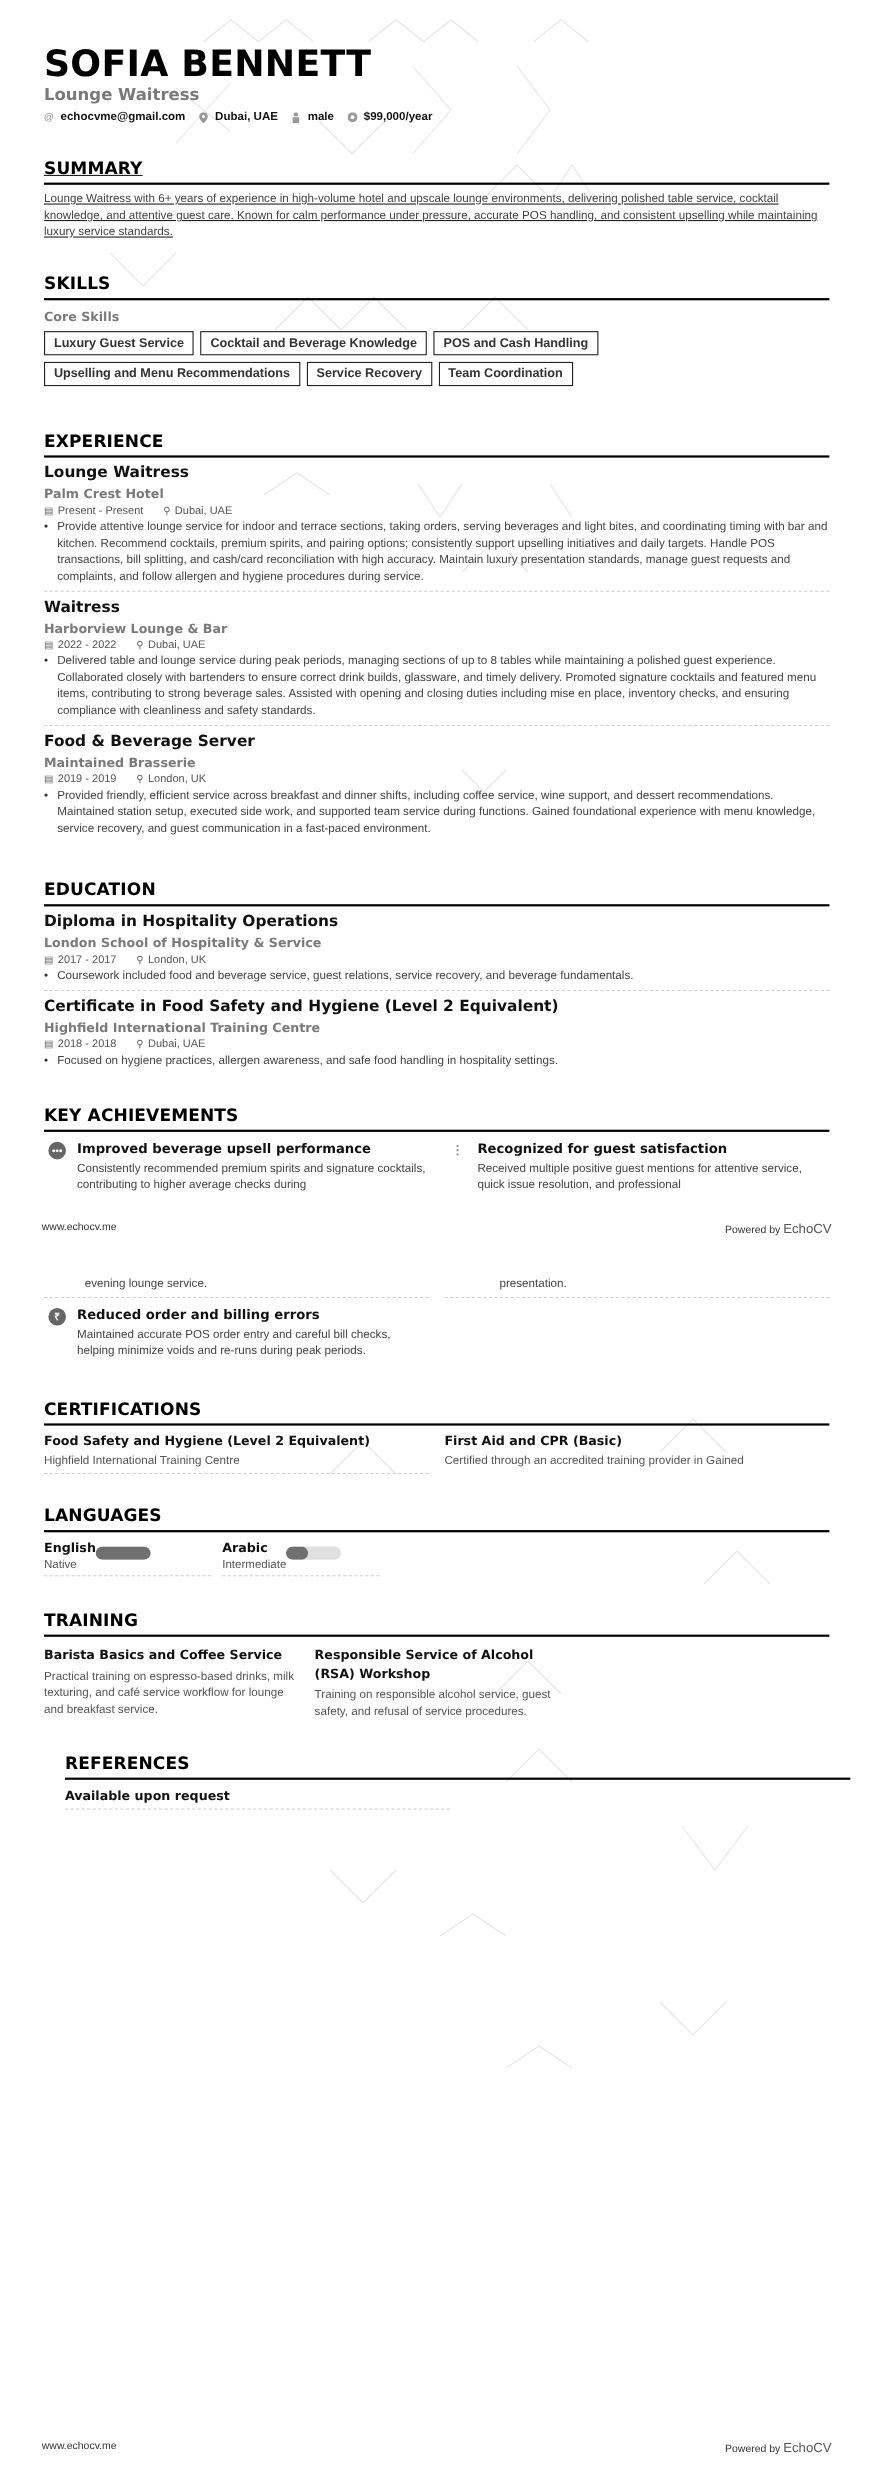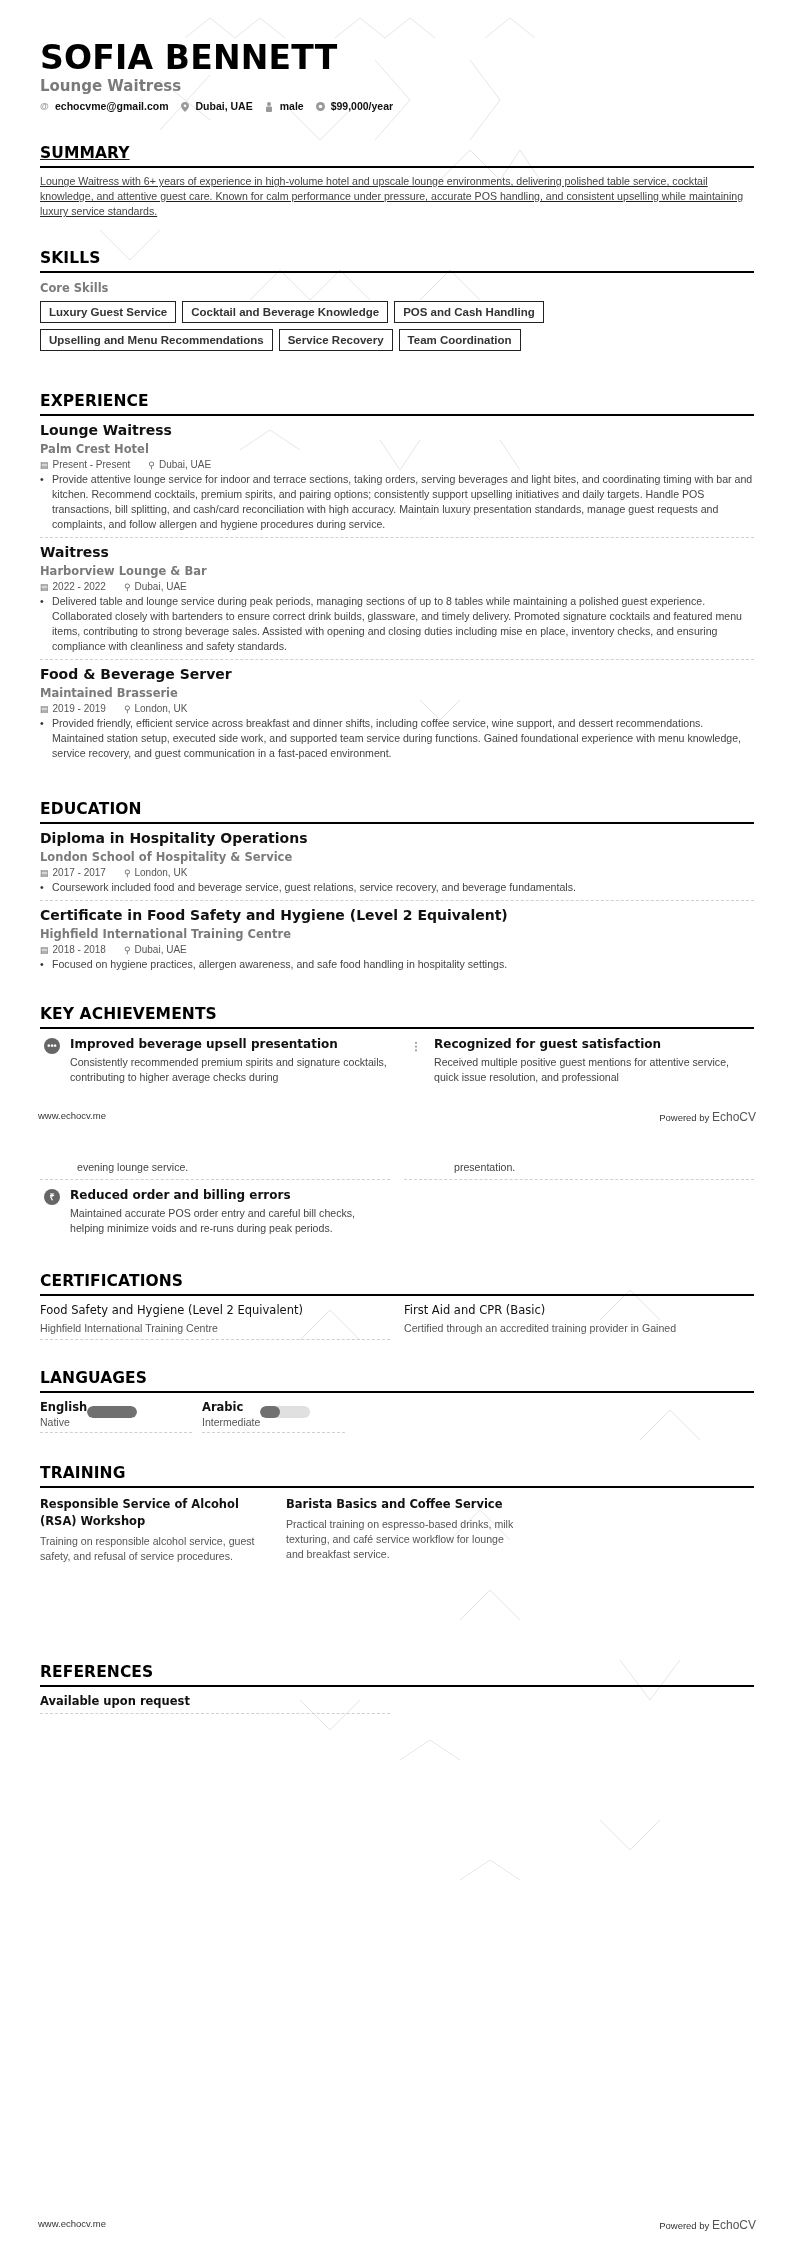--- a/index.html
+++ b/index.html
@@ -36,21 +36,21 @@
   .ach-icon { width: 16px; height: 16px; border-radius: 50%; background: #666; color: #fff; font-size: 9px; line-height: 16px; text-align: center; flex-shrink: 0; margin-top: 1px; margin-left: 4px; font-weight: bold; }
   .ach-icon.dots { background: transparent; color: #888; font-size: 11px; width: 16px; }
   .ach-title { font-family: "DejaVu Sans", sans-serif; font-weight: bold; font-size: 12px; color: #111; }
   .ach-desc { font-size: 10.6px; line-height: 15px; color: #444; margin-top: 4px; }
 
   .footer { position: absolute; left: 38px; width: 718px; display: flex; justify-content: space-between; font-size: 9.5px; color: #333; }
   .footer .brand { font-size: 12px; color: #555; margin-top: 44px; }
 
   .two-col { display: grid; grid-template-columns: 1fr 1fr; column-gap: 14px; }
   .cert { padding: 7px 0 5px 0; border-bottom: 1px dashed #d0d0d0; }
-  .cert-title { font-family: "DejaVu Sans", sans-serif; font-weight: normal; font-size: 11.5px; color: #111; }
+  .cert-title { font-family: "DejaVu Sans", sans-serif; font-weight: bold; font-size: 11.5px; color: #111; }
   .cert-sub { font-size: 10.6px; color: #555; margin-top: 5px; }
 
   .lang-grid { display: flex; gap: 10px; }
   .lang { width: 143px; border-bottom: 1px dashed #d0d0d0; padding: 7px 0 4px 0; display: flex; justify-content: flex-start; }
   .lang:first-child { width: 152px; }
   .lang-name { font-family: "DejaVu Sans", sans-serif; font-weight: bold; font-size: 11.5px; color: #111; }
   .lang-level { font-size: 10.5px; color: #555; margin-top: 2px; }
   .bar { width: 50px; height: 12px; border-radius: 6px; background: #e0e0e0; margin-top: 6px; position: relative; overflow: hidden; }
   .bar-fill { height: 100%; border-radius: 6px; background: #707070; }
 
@@ -223,21 +223,21 @@
         </div>
     </div>
   </div>
 
   <div class="section" style="top:1005px;">
     <div class="sec-title">KEY ACHIEVEMENTS</div>
     <div class="ach-grid">
       <div class="ach">
         <span class="ach-icon">•••</span>
         <div>
-          <div class="ach-title">Improved beverage upsell presentation</div>
+          <div class="ach-title">Improved beverage upsell performance</div>
           <div class="ach-desc">Consistently recommended premium spirits and signature cocktails, contributing to higher average checks during</div>
         </div>
       </div>
       <div class="ach">
         <span class="ach-icon dots">⋮</span>
         <div>
           <div class="ach-title">Recognized for guest satisfaction</div>
           <div class="ach-desc">Received multiple positive guest mentions for attentive service, quick issue resolution, and professional</div>
         </div>
       </div>
@@ -302,31 +302,31 @@
             <div class="bar-fill" style="width:40%;"></div>
           </div>
       </div>
     </div>
   </div>
 
   <div class="section" style="top:1464px;">
     <div class="sec-title">TRAINING</div>
     <div class="train-grid">
       <div class="train">
+        <div class="train-title">Barista Basics and Coffee Service</div>
+        <div class="train-desc">Practical training on espresso-based drinks, milk texturing, and café service workflow for lounge and breakfast service.</div>
+      </div>
+      <div class="train">
         <div class="train-title">Responsible Service of Alcohol (RSA) Workshop</div>
         <div class="train-desc">Training on responsible alcohol service, guest safety, and refusal of service procedures.</div>
       </div>
-      <div class="train">
-        <div class="train-title">Barista Basics and Coffee Service</div>
-        <div class="train-desc">Practical training on espresso-based drinks, milk texturing, and café service workflow for lounge and breakfast service.</div>
-      </div>
-    </div>
-  </div>
-
-  <div class="section" style="top:1663px;">
+    </div>
+  </div>
+
+  <div class="section" style="top:1594px;margin-left:19px;">
     <div class="sec-title">REFERENCES</div>
     <div class="ref">Available upon request</div>
   </div>
 
   <div class="footer" style="top:2218px;">
     <span>www.echocv.me</span>
     <span><span>Powered by</span> <span class="brand">EchoCV</span></span>
   </div>
 
 </div>

